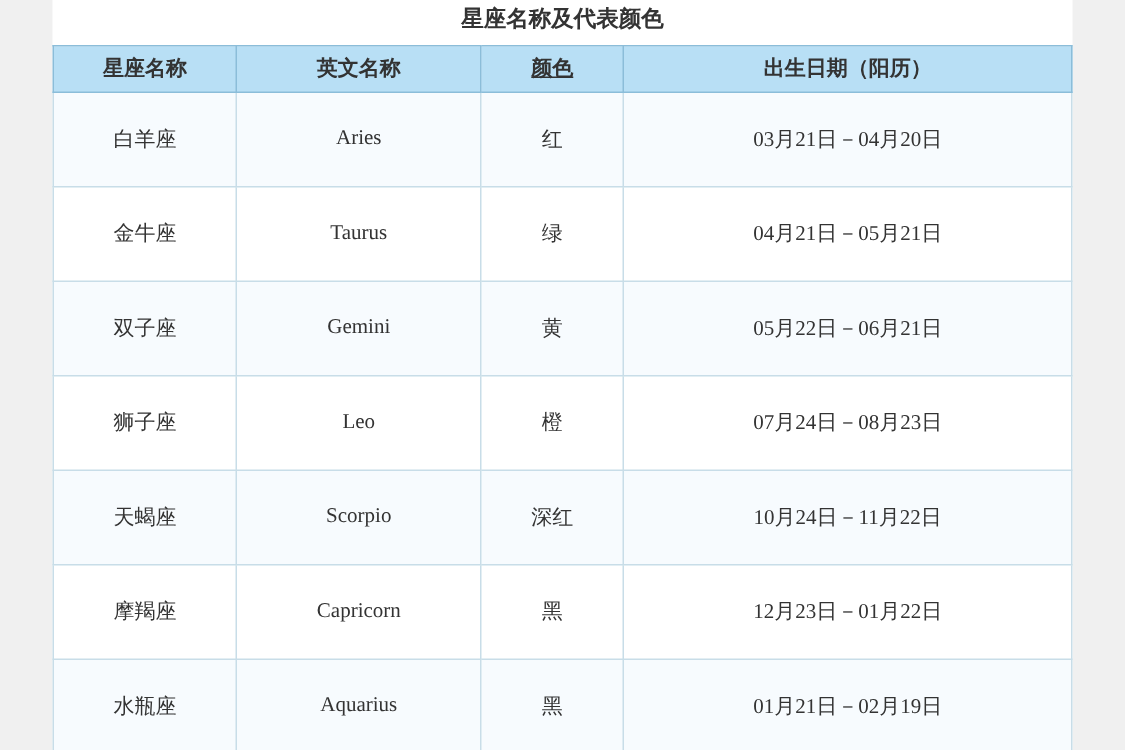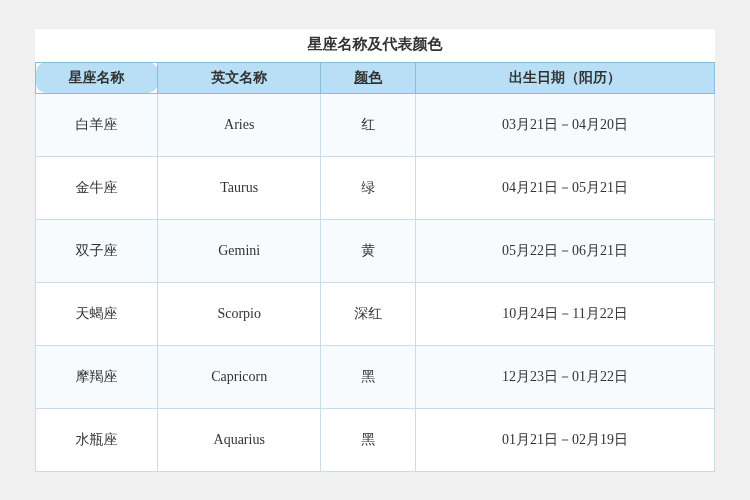--- a/index.html
+++ b/index.html
@@ -45,21 +45,21 @@
       color: #333;
       font-size: 14px;
       background: #fff;
     }
     tbody tr:nth-child(odd) td {
       background: #f7fbfe;
     }
     tbody tr:nth-child(even) td {
       background: #ffffff;
     }
-    .col-chinese { width: 18%; border-radius: 10px; }
+    .col-chinese { width: 18%; }
     .col-english { width: 24%; }
     .col-color { width: 14%; text-decoration: underline; }
     .col-date { width: 44%; }
   </style>
 </head>
 <body>
 
 <div class="container">
   <div class="page-title">星座名称及代表颜色</div>
   <table>
@@ -84,20 +84,26 @@
           <td>绿</td>
           <td>04月21日－05月21日</td>
         </tr>
         <tr>
           <td>双子座</td>
           <td>Gemini</td>
           <td>黄</td>
           <td>05月22日－06月21日</td>
         </tr>
         <tr>
+          <td>狮子座</td>
+          <td>Leo</td>
+          <td>橙</td>
+          <td>07月24日－08月23日</td>
+        </tr>
+        <tr>
           <td>天蝎座</td>
           <td>Scorpio</td>
           <td>深红</td>
           <td>10月24日－11月22日</td>
         </tr>
         <tr>
           <td>摩羯座</td>
           <td>Capricorn</td>
           <td>黑</td>
           <td>12月23日－01月22日</td>

